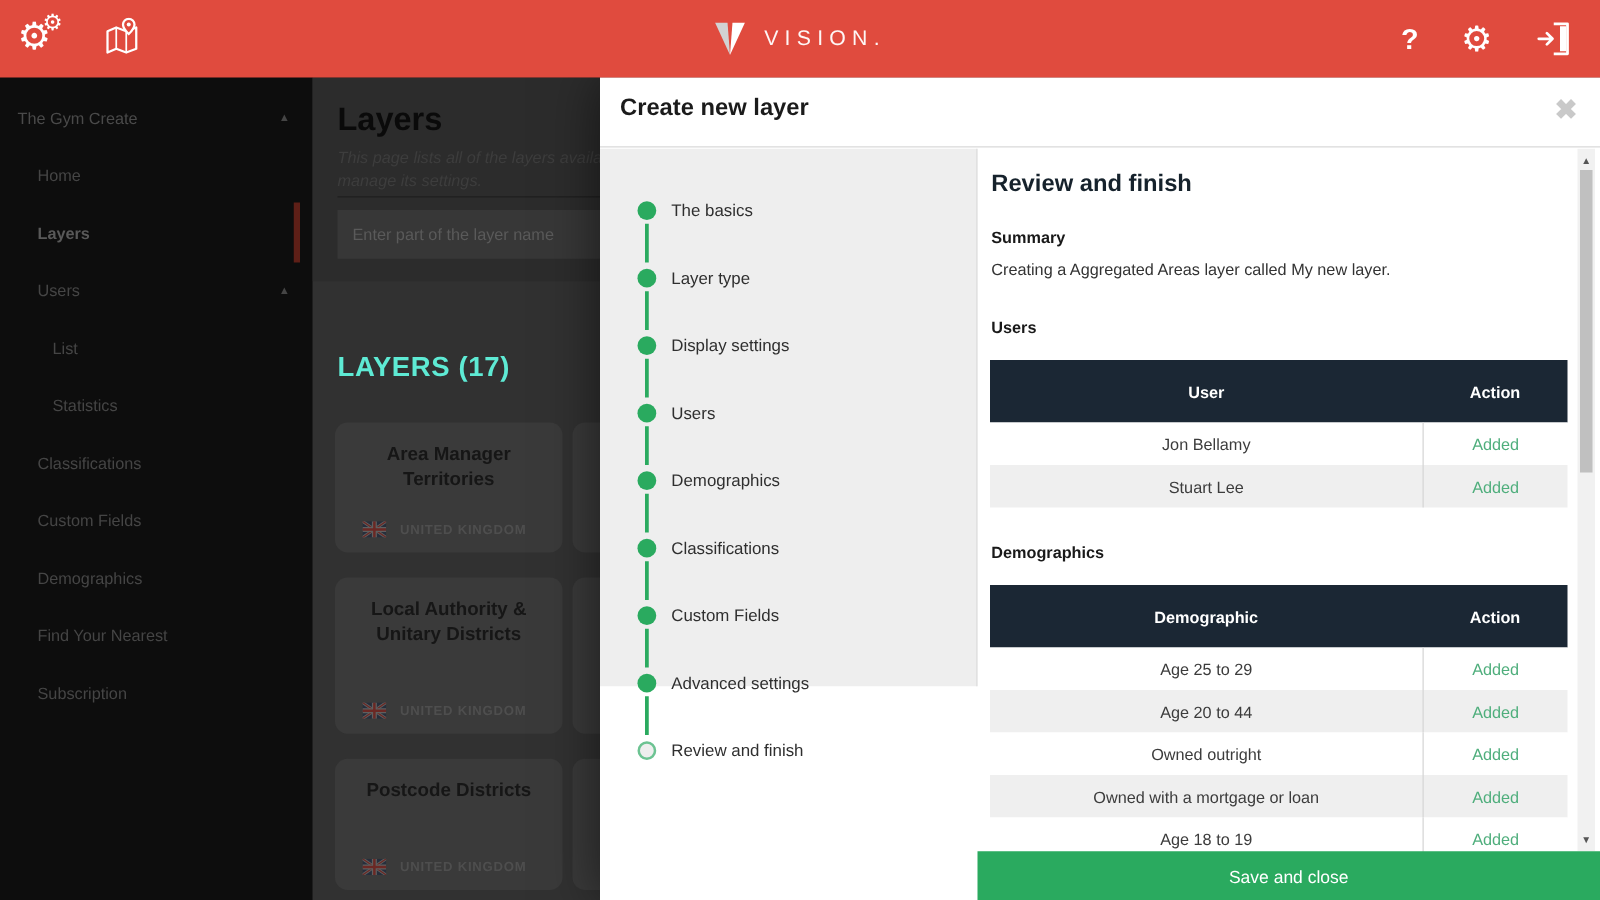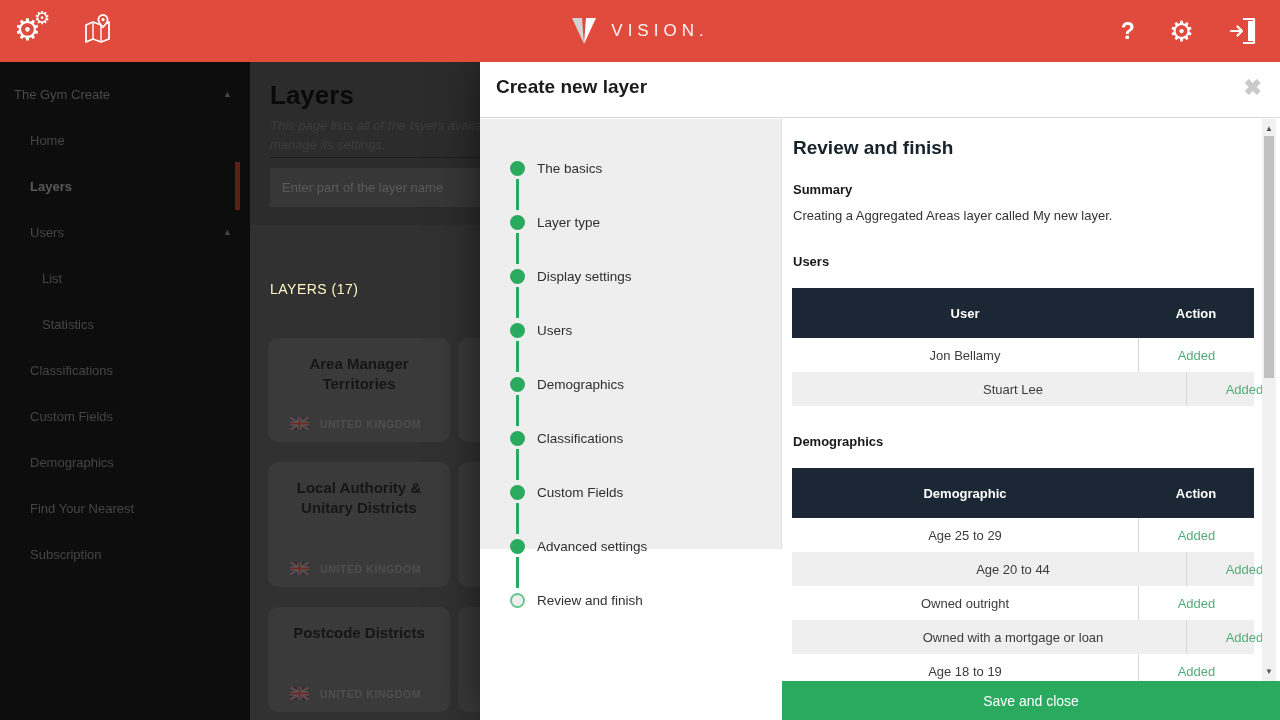--- a/index.html
+++ b/index.html
@@ -32,21 +32,21 @@
   .tri { position:absolute; right:18px; font-size:9px; color:#454545; }
 
   
   .page { position:absolute; left:250px; top:62px; width:230px; height:658px; background:#313131; overflow:hidden; z-index:10; }
   .page-head { position:absolute; left:0; top:0; width:480px; height:163px; background:#2c2c2c; }
   .page-title { position:absolute; left:20px; top:18px; font-size:26px; font-weight:bold; color:#0a0a0a; }
   .page-sub { position:absolute; left:20px; top:55px; width:440px; font-size:13px; font-style:italic; color:#3d3d3d; line-height:1.45; }
   .page-divider { position:absolute; left:20px; top:95px; width:440px; height:1px; background:#1e1e1e; }
   .page-search { position:absolute; left:20px; top:106px; width:440px; height:39px; background:#373737; border:none; outline:none; padding:0 12px; font-size:13px; color:#8a8a8a; font-family:"Liberation Sans",sans-serif; }
   .page-search::placeholder { color:#5a5a5a; opacity:1; }
-  .layers-count { position:absolute; left:20px; top:219px; font-size:14px; font-weight:normal; letter-spacing:.5px; color:#fef9c3; }
+  .layers-count { position:absolute; left:20px; top:219px; font-size:22px; font-weight:bold; letter-spacing:.5px; color:#5eead4; }
   .card { position:absolute; background:#3a3a3a; border-radius:10px; cursor:pointer; }
   .card-title { padding:16px 10px 0 10px; text-align:center; font-size:15px; font-weight:bold; color:#161616; line-height:1.3; }
   .card-foot { position:absolute; left:22px; bottom:12px; display:flex; align-items:center; gap:11px; }
   .card-country { font-size:10.5px; font-weight:bold; letter-spacing:.6px; color:#4e4e4e; }
   .card-sliver { position:absolute; left:208px; width:72px; background:#3a3a3a; border-radius:10px; }
 
   
   .modal { position:absolute; left:480px; top:62px; width:800px; height:658px; background:#fff; z-index:40; box-shadow:0 0 40px rgba(0,0,0,.55); }
   .modal-header { position:absolute; left:0; top:0; width:800px; height:56px; background:#fff; border-bottom:1px solid #d9d9d9; }
   .modal-title { position:absolute; left:16px; top:14px; font-size:19px; font-weight:bold; color:#1b1b1b; }
@@ -62,21 +62,21 @@
 
   
   .content { position:absolute; left:303px; top:57px; width:497px; height:601px; background:#fff; }
   .rev-heading { position:absolute; left:10px; top:18px; font-size:19px; font-weight:bold; color:#16222c; }
   .sec-label { position:absolute; left:10px; font-size:13px; font-weight:bold; color:#191919; }
   .summary-text { position:absolute; left:10px; top:89px; font-size:13px; color:#333; }
   .rtable { position:absolute; left:9px; width:462px; }
   .rtable-head { display:grid; grid-template-columns:346px 116px; height:50px; background:#1b2734; }
   .rtable-head div { display:flex; align-items:center; justify-content:center; color:#fff; font-size:13px; font-weight:bold; }
   .rtable-row { display:grid; grid-template-columns:346px 116px; height:34px; background:#fff; }
-  .rtable-row.alt { background:#efefef;padding-left:48px; }
+  .rtable-row.alt { background:#efefef; }
   .rtable-row div { display:flex; align-items:center; justify-content:center; font-size:13px; color:#3c3c3c; }
   .rtable-row .action { border-left:1px solid #d6d6d6; color:#4fae7c;text-align:right; }
 
   
   .vscroll { position:absolute; left:782px; top:57px; width:14px; height:562px; background:#f1f1f1; }
   .vscroll .arrow { position:absolute; left:0; width:14px; text-align:center; font-size:8px; color:#555; cursor:pointer; }
   .vscroll .up { top:5px; }
   .vscroll .down { bottom:5px; }
   .vscroll .thumb { position:absolute; left:2px; top:17px; width:10px; height:242px; background:#c0c0c0; cursor:pointer; }
 

